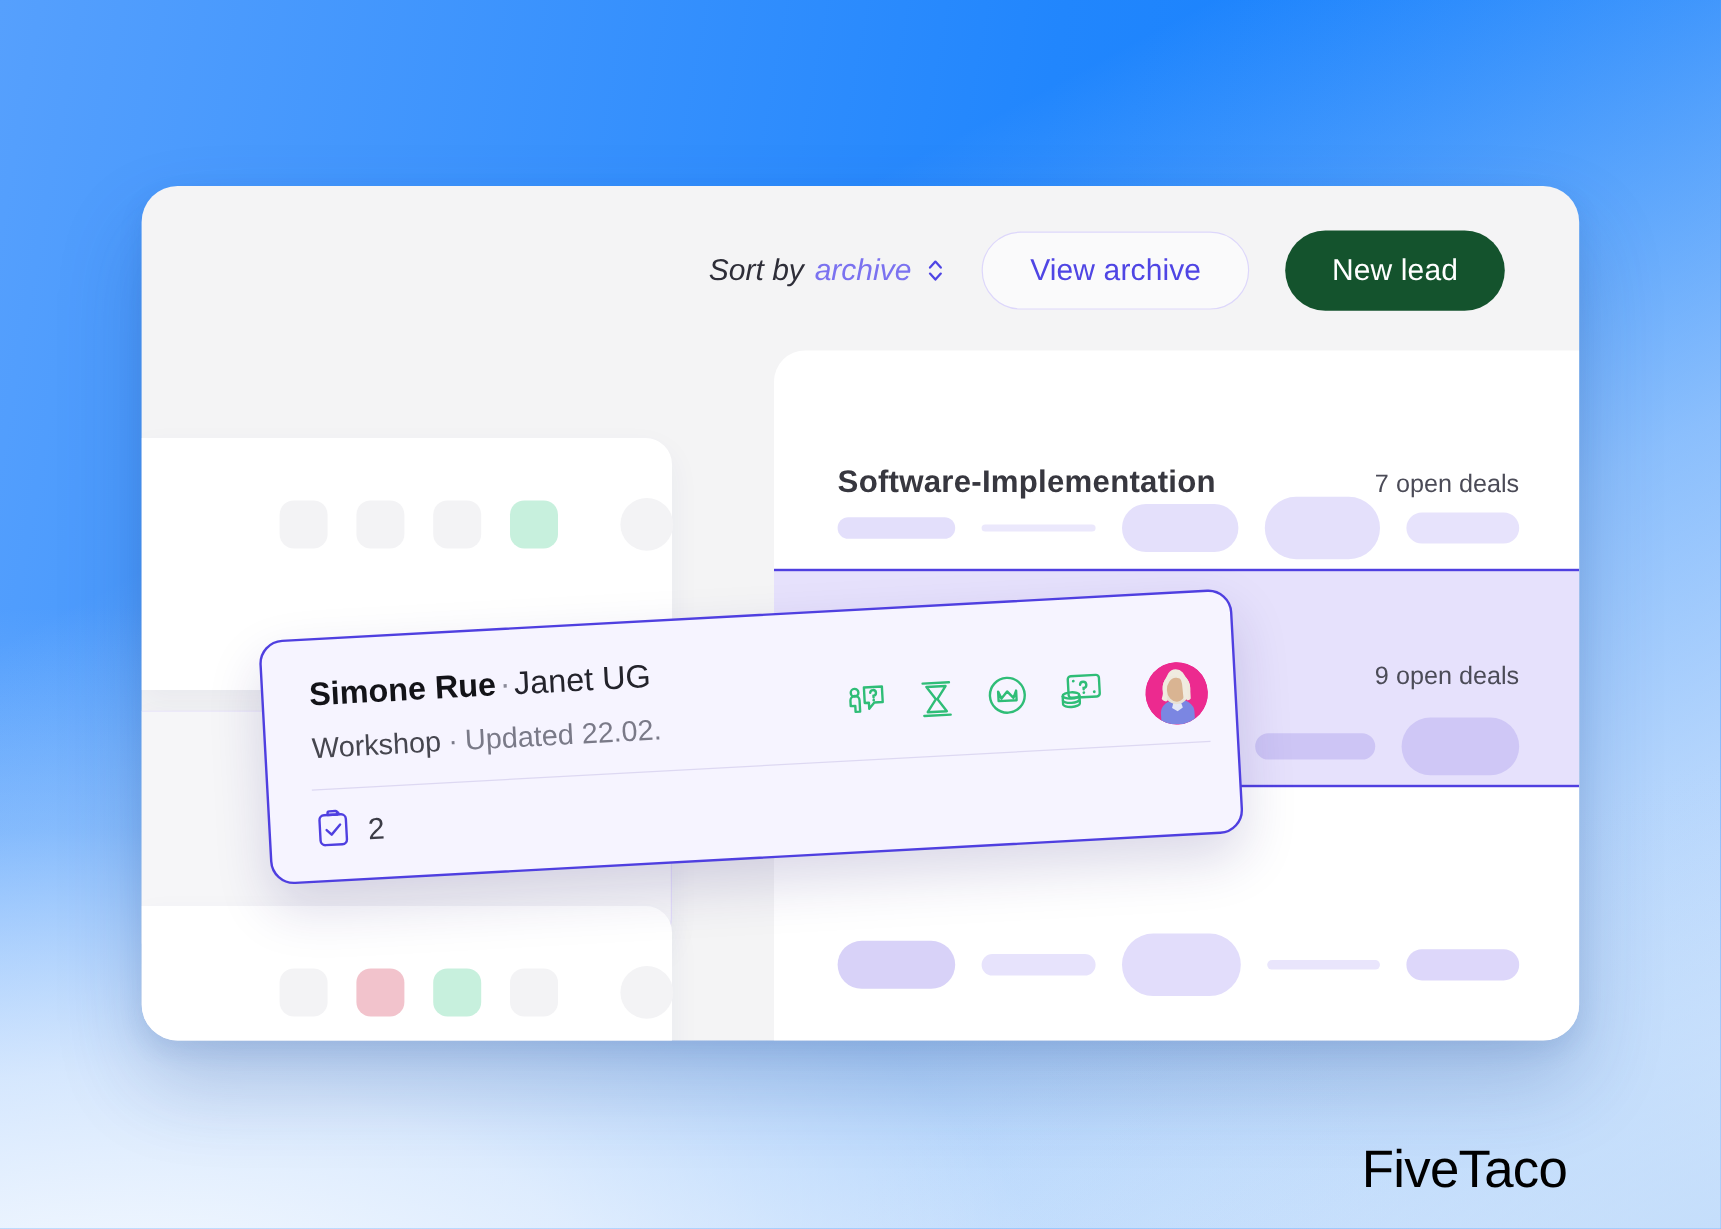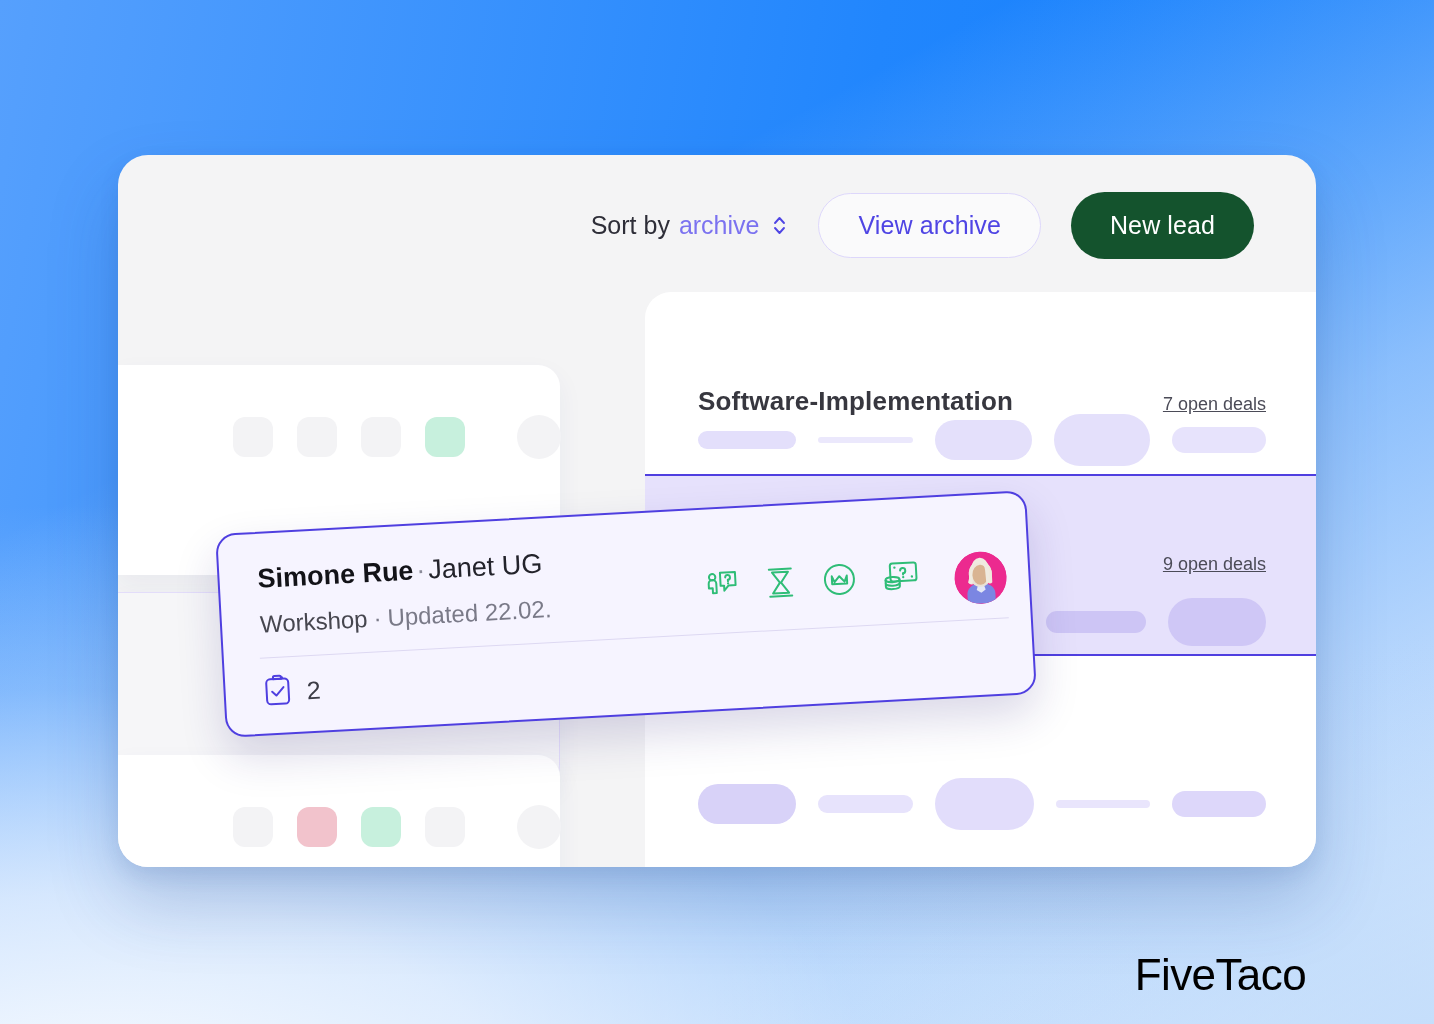--- a/index.html
+++ b/index.html
@@ -36,21 +36,21 @@
     box-shadow:0 36px 70px rgba(30,70,140,0.22), 0 8px 20px rgba(30,70,140,0.10);
     overflow:hidden;
   }
 
   
   #toolbar {
     position:absolute; left:0; top:0; width:100%; height:140px;
     display:flex; align-items:center; justify-content:flex-end;
     padding-right:62px; gap:30px;
   }
-  .sortby { display:flex; align-items:center; gap:9px; font-size:25px; color:#2e2e38; }
+  .sortby { display:flex; align-items:center; gap:9px; font-size:25px; color:#2e2e38;font-style:italic; }
   .sortby .sortval { color:#7b72f0; }
   .chev { display:flex; flex-direction:column; gap:3px; margin-left:3px; }
   .chev svg { display:block; }
   .btn-outline {
     border:1.6px solid #ddd7fb; background:rgba(255,255,255,0.55);
     color:#4f45e4; font-size:25px; border-radius:40px;
     padding:17px 39px; font-family:"Liberation Sans", sans-serif;
     cursor:pointer; letter-spacing:.1px;
   }
   .btn-primary {
@@ -83,21 +83,21 @@
   .prow { position:relative; height:182px; }
   .prow.hl {
     background:#e6e1fc;
     border-top:2px solid #4f3fe0; border-bottom:2px solid #4f3fe0;
   }
   .prow-head {
     position:absolute; left:53px; right:50px; top:58px;
     display:flex; align-items:baseline; justify-content:space-between;
   }
   .prow-title { font-size:26px; font-weight:bold; color:#37373f; letter-spacing:.2px;margin-top:36px; }
-  .prow-count { font-size:18px; color:#4b4b57;text-decoration:underline; }
+  .prow-count { font-size:21px; color:#4b4b57; }
   .skel { position:absolute; left:53px; right:50px; top:122px;
           display:flex; align-items:center; gap:22px; }
   .pill { border-radius:30px; }
 
   
   #leadcard {
     position:absolute; left:220px; top:512px;
     width:812px; height:204px;
     background:#f6f4ff;
     border:2px solid #4f3fe0;

